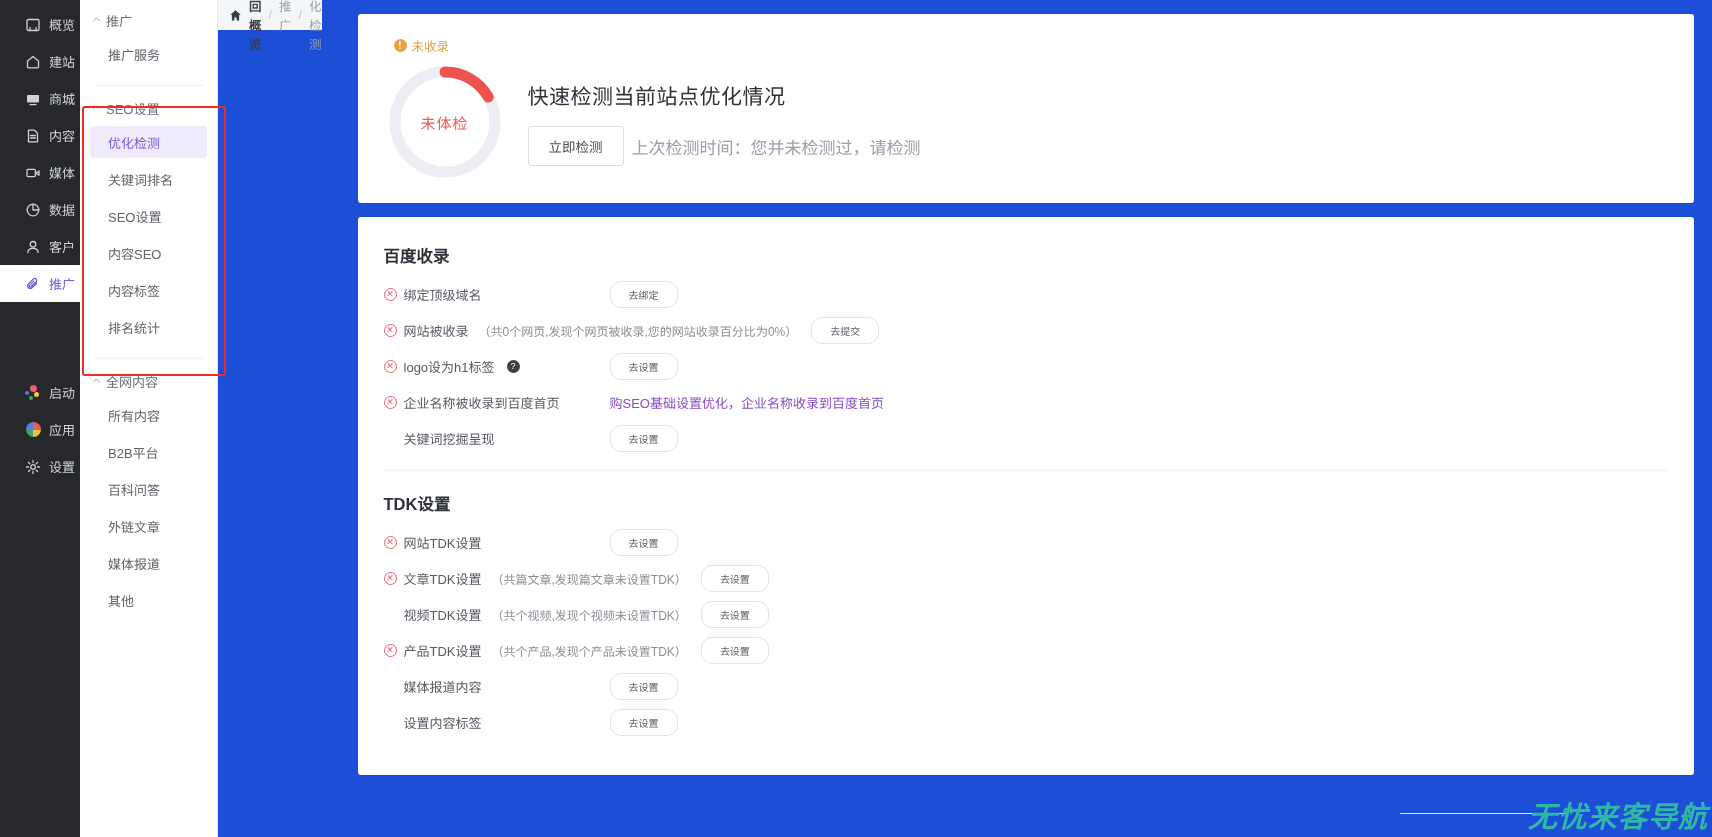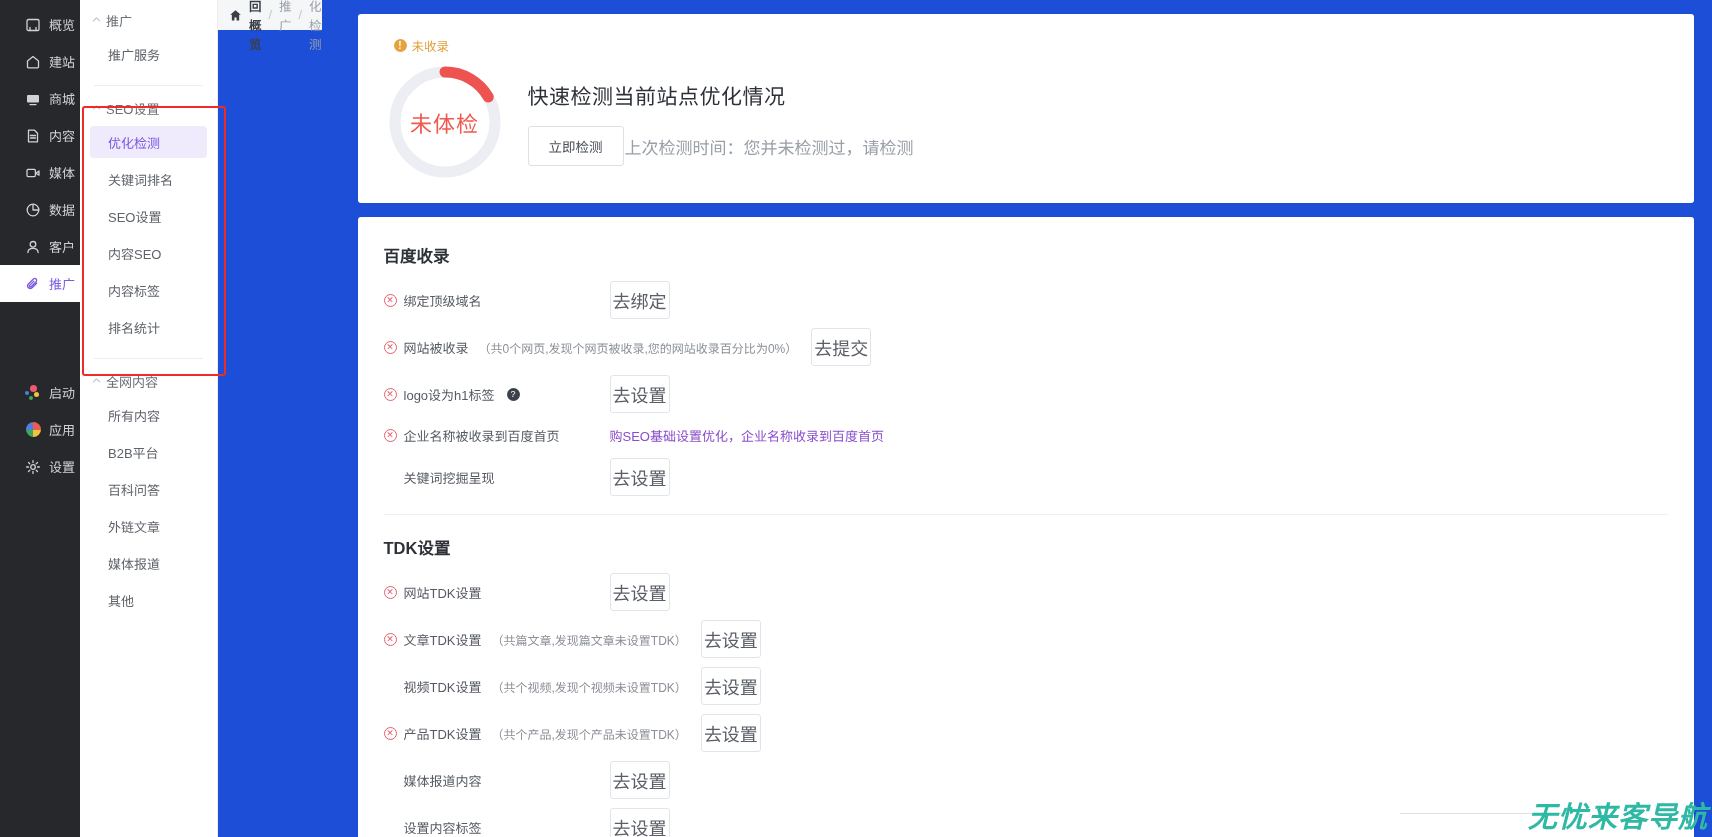--- a/index.html
+++ b/index.html
@@ -141,25 +141,25 @@
     background: #e6a23c; color: #fff;
     font-size: 10px; line-height: 13px; text-align: center;
     font-weight: bold; display: inline-block;
   }
   .badge-txt { color: #e0a03a; font-size: 12.5px; }
   .gauge { width: 118px; height: 118px; position: relative; margin-left: 6px; }
   .gauge svg { display: block; }
   .gauge-label {
     position: absolute; inset: 0;
     display: flex; align-items: center; justify-content: center;
-    color: #f0594f; font-size: 22px; letter-spacing: 1px;
+    color: #f0594f; font-size: 15px; letter-spacing: 1px;
   }
   .hero-right { padding-top: 48px; }
   .hero-title { font-size: 21px; color: #2e3238; margin-bottom: 16px; letter-spacing: .5px; }
-  .hero-actions { display: flex; align-items: center; gap: 1px; }
+  .hero-actions { display: flex; align-items: center; gap: 8px; }
   .btn-primary-outline {
     border: 1px solid #dcdfe6; background: #fff;
     color: #4a4f57; font-size: 13.5px;
     padding: 9px 20px; border-radius: 3px; cursor: pointer;
     font-family: inherit;
   }
   .hero-meta { color: #9aa0a8; font-size: 17px; }
 
   
   .sections { padding: 26px 0 30px 0; }
@@ -176,22 +176,22 @@
   .x-ico.blank { border: none; }
   .sub { color: #8b9097; font-size: 12px; margin-left: 3px; }
   .q-ico {
     width: 13px; height: 13px; border-radius: 50%;
     background: #3c4048; color: #fff;
     font-size: 9px; line-height: 13px; text-align: center;
     display: inline-block; margin-left: 5px; cursor: pointer;
   }
   .btn-ghost {
     border: 1px solid #e2e4e8; background: #fff;
-    color: #5a5f67; font-size: 18px;
-    padding: 5px 2px; border-radius: 3px; cursor: pointer;
+    color: #5a5f67; font-size: 10px;
+    padding: 5px 18px; border-radius: 11px; cursor: pointer;
     font-family: inherit; white-space: nowrap;
   }
   .link-buy { color: #8a4ecb; font-size: 13px; cursor: pointer; }
   .sec-div { height: 1px; background: #eeeff1; margin: 18px 26px 20px 26px; }
 
   
   .lbl-w { width: 212px; flex: 0 0 212px; }
   .lbl-auto { flex: 0 0 auto; }
   .gap-a { width: 14px; flex: 0 0 14px; }
 

